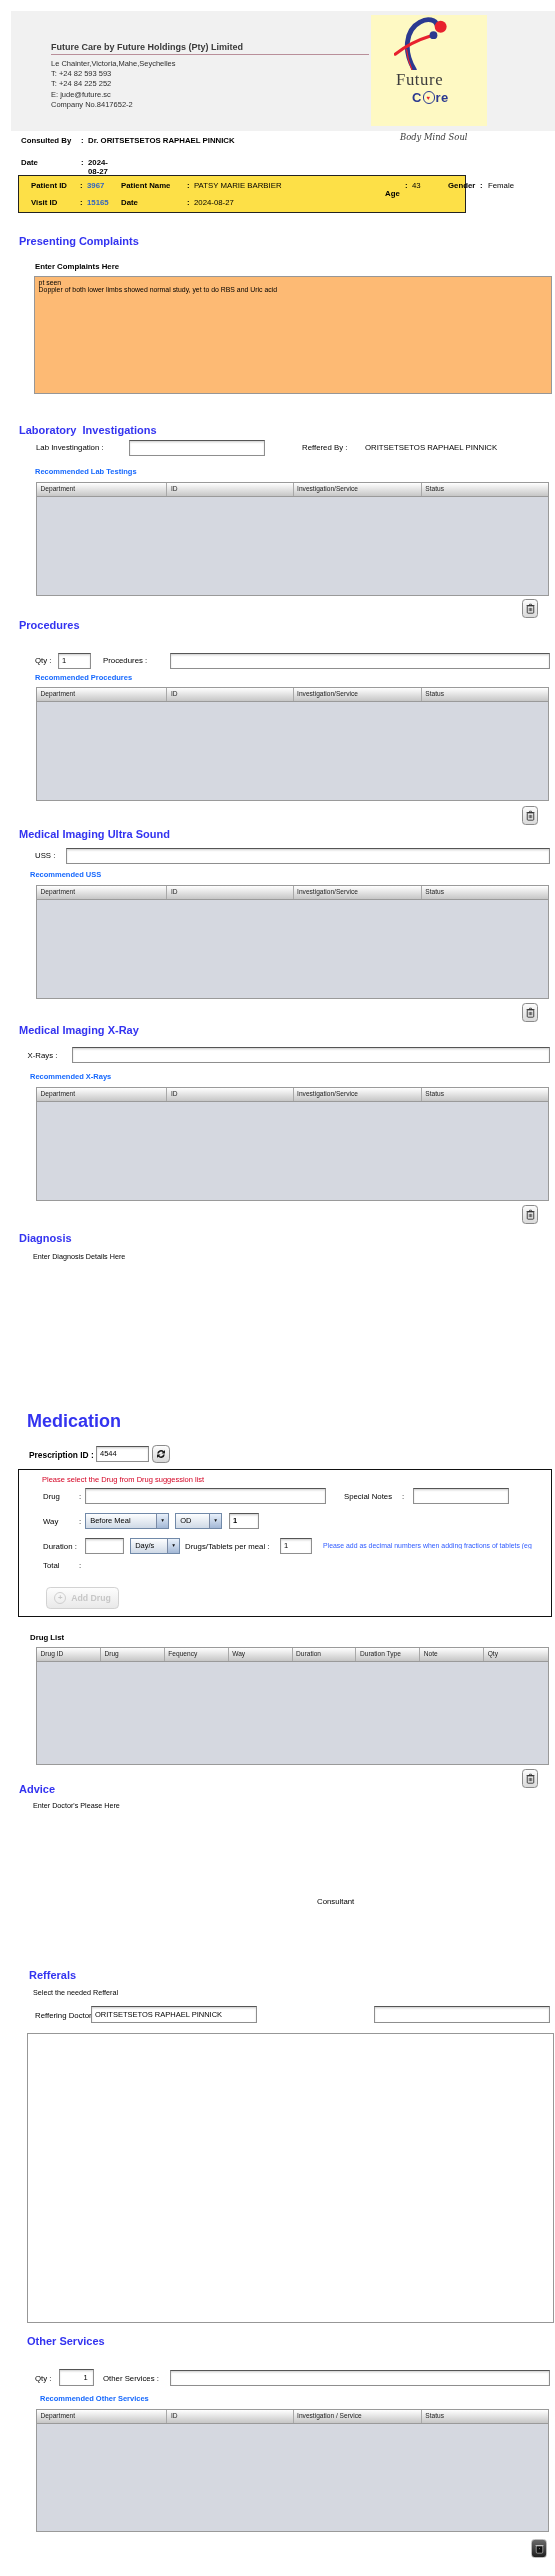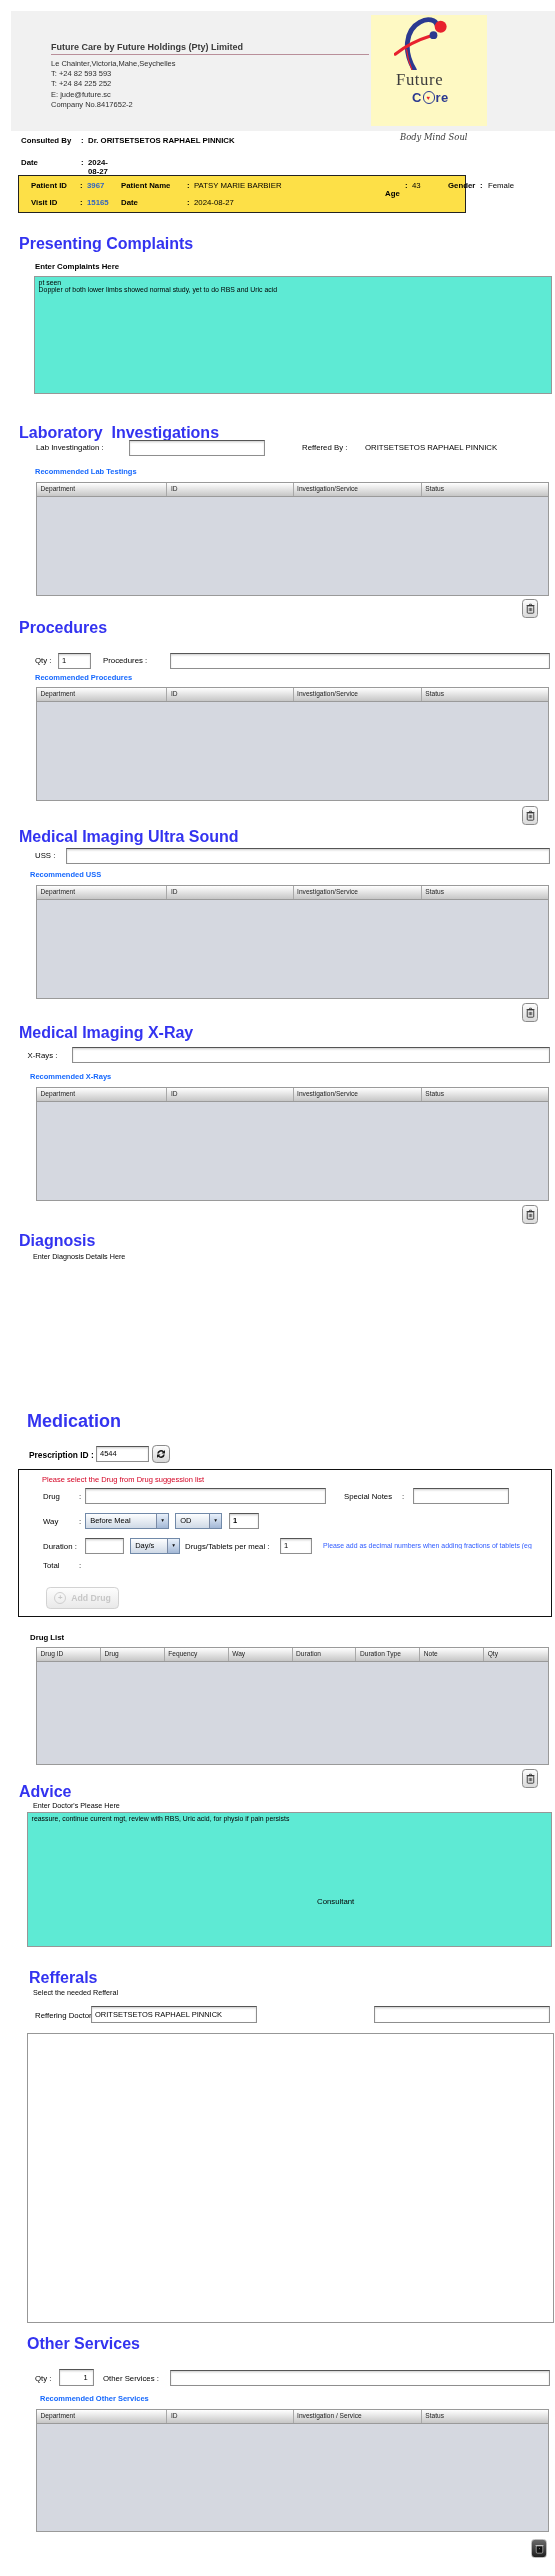--- a/index.html
+++ b/index.html
@@ -10,32 +10,32 @@
   
   .band{background:#f1f1f1;}
   .co-title{font-size:9px;font-weight:bold;color:#3a3a3a;padding-bottom:1.8px;border-bottom:1.2px solid #b98f9a;}
   .co-line{font-size:7.5px;color:#2e2e2e;line-height:10.2px;}
   .logo-box{background:#fef9c3;}
   .logo-future{font-family:"Liberation Serif",serif;font-size:16.7px;color:#3d3d3d;letter-spacing:0.6px;}
   .logo-care{font-size:13px;font-weight:bold;color:#2b3990;letter-spacing:0.6px;display:inline-flex;align-items:center;}
   .logo-heart{width:10.2px;height:10.2px;border:1.8px solid #2b3990;border-radius:50%;display:inline-flex;align-items:center;justify-content:center;font-size:6px;color:#e8212e;margin:0 0.6px;}
   .logo-tag{font-family:"DejaVu Serif",serif;font-style:italic;font-size:8.4px;color:#3a3a3a;}
   
-  .h1{color:#3333f0;font-weight:bold;font-size:16px;}
+  .h1{color:#3333f0;font-weight:bold;font-size:11px;}
   .h1-lg{font-size:18px;}
   .lbl{font-size:7.8px;}
   .lbl-b{font-size:7.8px;font-weight:bold;}
   .lbl-sm{font-size:7.2px;}
   .link{color:#1668fd;font-weight:bold;font-size:7.5px;}
   .blue-val{color:#3465c0;font-weight:bold;}
   .warn{color:#d40022;font-size:7.5px;}
   .hint{color:#2f5bff;font-size:6.9px;white-space:nowrap;overflow:hidden;text-overflow:ellipsis;}
   
   .tb{background:#fff;border:0.6px solid #8e8e8e;border-top-color:#555;box-shadow:inset 0 1.2px 1.8px rgba(0,0,0,.18);font-family:"Liberation Sans",sans-serif;font-size:7.5px;padding:0.6px 3px;box-sizing:border-box;}
-  .ta{background:#5eead4;border:0.6px solid #979797;font-family:"Liberation Sans",sans-serif;font-size:6.9px;padding:1.8px 3.6px;box-sizing:border-box;resize:none;overflow:hidden;}
+  .ta{background:#fdba74;border:0.6px solid #979797;font-family:"Liberation Sans",sans-serif;font-size:6.9px;padding:1.8px 3.6px;box-sizing:border-box;resize:none;overflow:hidden;}
   .listbox{background:#fff;border:0.6px solid #979797;}
   .dd{display:flex;align-items:stretch;border:0.6px solid #7189a8;background:linear-gradient(#fdfeff,#cfd9e6);box-sizing:border-box;height:15.5px;}
   .dd .txt{flex:1;font-size:7.5px;padding:2.4px 3.6px 0 4.2px;white-space:nowrap;overflow:hidden;}
   .dd .btn{width:10.8px;display:flex;align-items:center;justify-content:center;border-left:0.6px solid #7a8aa5;background:linear-gradient(#e9f1fb,#a3b8d6);font-size:4.8px;color:#111;font-style:normal;}
   .dd .btn i{font-style:normal;}
   
   .tbl{position:absolute;border:0.6px solid #9a9a9a;background:#d5d8e0;box-sizing:border-box;}
   .tbl-head{display:flex;height:12.6px;background:linear-gradient(#ffffff,#c6c6c6);border-bottom:0.6px solid #9a9a9a;}
   .tbl-head>div{font-size:6.6px;color:#1c1c1c;padding:2.4px 3.6px 0 3.6px;border-right:0.6px solid #a8a8a8;box-sizing:border-box;overflow:hidden;white-space:nowrap;}
   .tbl-head>div:last-child{border-right:none;}
@@ -287,21 +287,20 @@
     <svg width="9" height="10.8" viewBox="0 0 16 19">
         <rect x="2.2" y="5" width="11.6" height="13" rx="1.5" fill="none" stroke="#222" stroke-width="1.5"></rect>
         <path d="M1 4.5h14" stroke="#222" stroke-width="1.5"></path>
         <path d="M5.5 4.5 6.5 2h3l1 2.5" fill="none" stroke="#222" stroke-width="1.3"></path>
         <path d="M5.8 8.5v6M8 8.5v6M10.2 8.5v6" stroke="#222" stroke-width="1.2"></path>
       </svg>
   </div>
 
   <div class="abs h1" style="left:19px;top:1783px;">Advice</div>
   <div class="abs lbl-sm" style="left:33px;top:1801px;">Enter Doctor's Please Here</div>
-  <textarea class="abs ta" style="left: 27px; top: 1812px; width: 525px; height: 135px;">reassure, continue current mgt, review with RBS, Uric acid, for physio if pain persists</textarea>
 
   <div class="abs h1" style="left:29px;top:1969px;">Refferals</div>
   <div class="abs lbl-sm" style="left:33px;top:1988px;">Select the needed Refferal</div>
   <div class="abs lbl" style="left:35px;top:2011px;">Reffering Doctor</div>
   <input class="abs tb" style="left: 91px; top: 2006px; width: 166px; height: 16.7px;" value="ORITSETSETOS RAPHAEL PINNICK">
   <div class="abs lbl" style="left:317px;top:1897px;">Consultant</div>
   <input class="abs tb" style="left: 374px; top: 2006px; width: 176px; height: 16.7px;" value="">
   <div class="abs listbox" style="left:27px;top:2033px;width:525px;height:288px;"></div>
 
   <div class="abs h1" style="left:27px;top:2335px;">Other Services</div>

